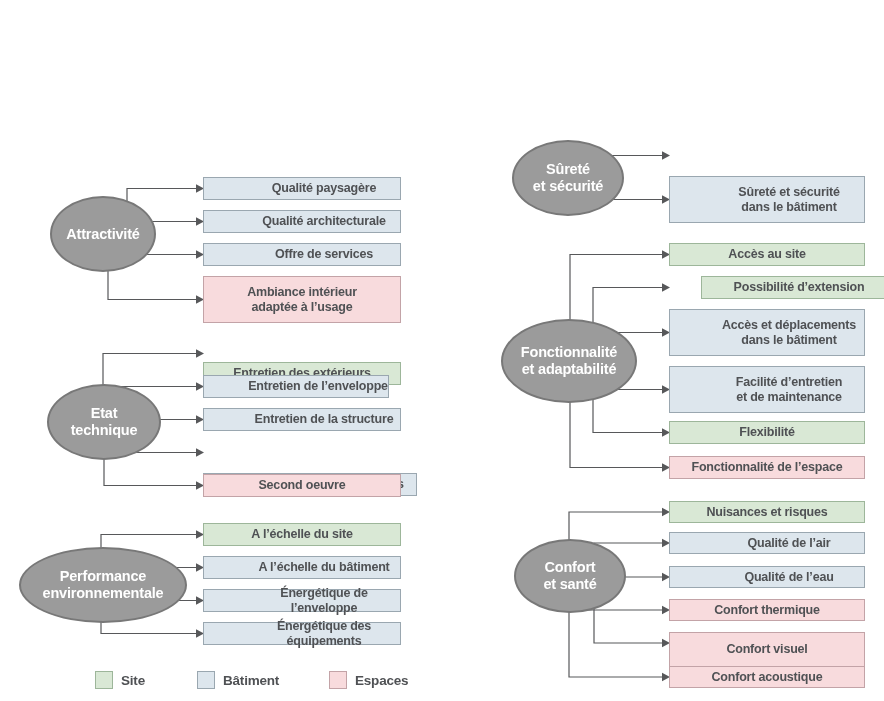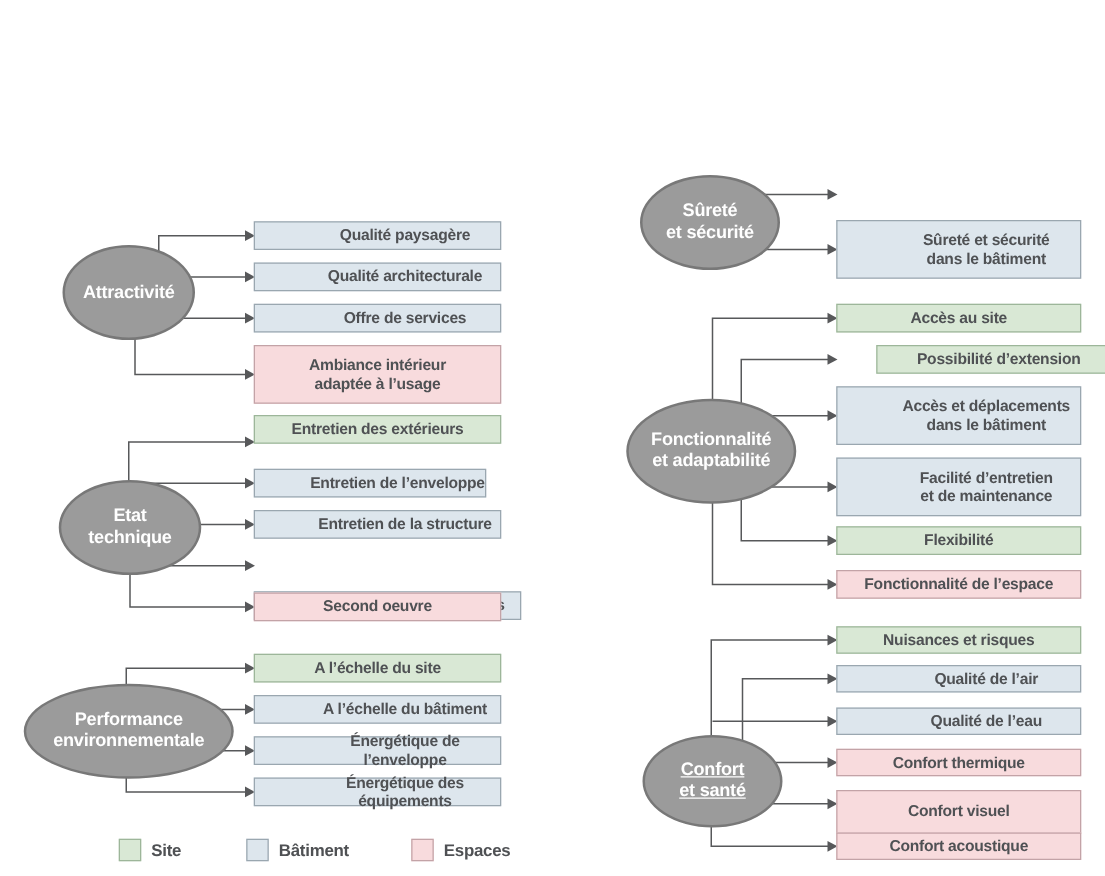--- a/index.html
+++ b/index.html
@@ -118,21 +118,21 @@
     </div>
   </div>
 <div class="ellipse" style="left: 50px; top: 196px; width: 106px; height: 76px;">Attractivité</div>
     <div class="node batiment" style="left: 203px; top: 177px; width: 198px; height: 23px;">Qualité paysagère</div>
     <div class="node batiment" style="left: 203px; top: 210px; width: 198px; height: 23px;">Qualité architecturale</div>
     <div class="node batiment" style="left: 203px; top: 243px; width: 198px; height: 23px;">Offre de services</div>
     <div class="node espaces" style="left: 203px; top: 276px; width: 198px; height: 47px;">Ambiance intérieur
 adaptée à l’usage</div>
     <div class="ellipse" style="left: 47px; top: 384px; width: 114px; height: 76px;">Etat
 technique</div>
-    <div class="node site" style="left: 203px; top: 332px; width: 198px; height: 23px;">Entretien des extérieurs</div>
+    <div class="node site" style="left: 203px; top: 362px; width: 198px; height: 23px;">Entretien des extérieurs</div>
     <div class="node batiment" style="left: 203px; top: 375px; width: 186px; height: 23px;">Entretien de l’enveloppe</div>
     <div class="node batiment" style="left: 203px; top: 408px; width: 198px; height: 23px;">Entretien de la structure</div>
     <div class="node batiment" style="left: 203px; top: 441px; width: 214px; height: 23px; margin-top: 32px;">Equipements techniques</div>
     <div class="node espaces" style="left: 203px; top: 474px; width: 198px; height: 23px;">Second oeuvre</div>
     <div class="ellipse" style="left: 19px; top: 547px; width: 168px; height: 76px;">Performance
 environnementale</div>
     <div class="node site" style="left: 203px; top: 523px; width: 198px; height: 23px;">A l’échelle du site</div>
     <div class="node batiment" style="left: 203px; top: 556px; width: 198px; height: 23px;">A l’échelle du bâtiment</div>
     <div class="node batiment" style="left: 203px; top: 589px; width: 198px; height: 23px;">Énergétique de l’enveloppe</div>
     <div class="node batiment" style="left: 203px; top: 622px; width: 198px; height: 23px;">Énergétique des équipements</div>
@@ -143,21 +143,21 @@
     <div class="ellipse" style="left: 501px; top: 319px; width: 136px; height: 84px;">Fonctionnalité
 et adaptabilité</div>
     <div class="node site" style="left: 669px; top: 243px; width: 196px; height: 23px;">Accès au site</div>
     <div class="node site" style="left: 669px; top: 276px; width: 196px; height: 23px; margin-left: 32px;">Possibilité d’extension</div>
     <div class="node batiment" style="left: 669px; top: 309px; width: 196px; height: 47px;">Accès et déplacements
 dans le bâtiment</div>
     <div class="node batiment" style="left: 669px; top: 366px; width: 196px; height: 47px;">Facilité d’entretien
 et de maintenance</div>
     <div class="node site" style="left: 669px; top: 421px; width: 196px; height: 23px;">Flexibilité</div>
     <div class="node espaces" style="left: 669px; top: 456px; width: 196px; height: 23px;">Fonctionnalité de l’espace</div>
-    <div class="ellipse" style="left: 514px; top: 588px; width: 112px; height: 74px; text-decoration: underline;">Confort
+    <div class="ellipse" style="left: 514px; top: 539px; width: 112px; height: 74px;">Confort
 et santé</div>
     <div class="node site" style="left: 669px; top: 501px; width: 196px; height: 22px;">Nuisances et risques</div>
     <div class="node batiment" style="left: 669px; top: 532px; width: 196px; height: 22px;">Qualité de l’air</div>
     <div class="node batiment" style="left: 669px; top: 566px; width: 196px; height: 22px;">Qualité de l’eau</div>
     <div class="node espaces" style="left: 669px; top: 599px; width: 196px; height: 22px;">Confort thermique</div>
     <div class="node espaces" style="left: 669px; top: 632px; width: 196px; height: 35px;">Confort visuel</div>
     <div class="node espaces" style="left: 669px; top: 666px; width: 196px; height: 22px;">Confort acoustique</div>
   </div>
 
 </body></html>

